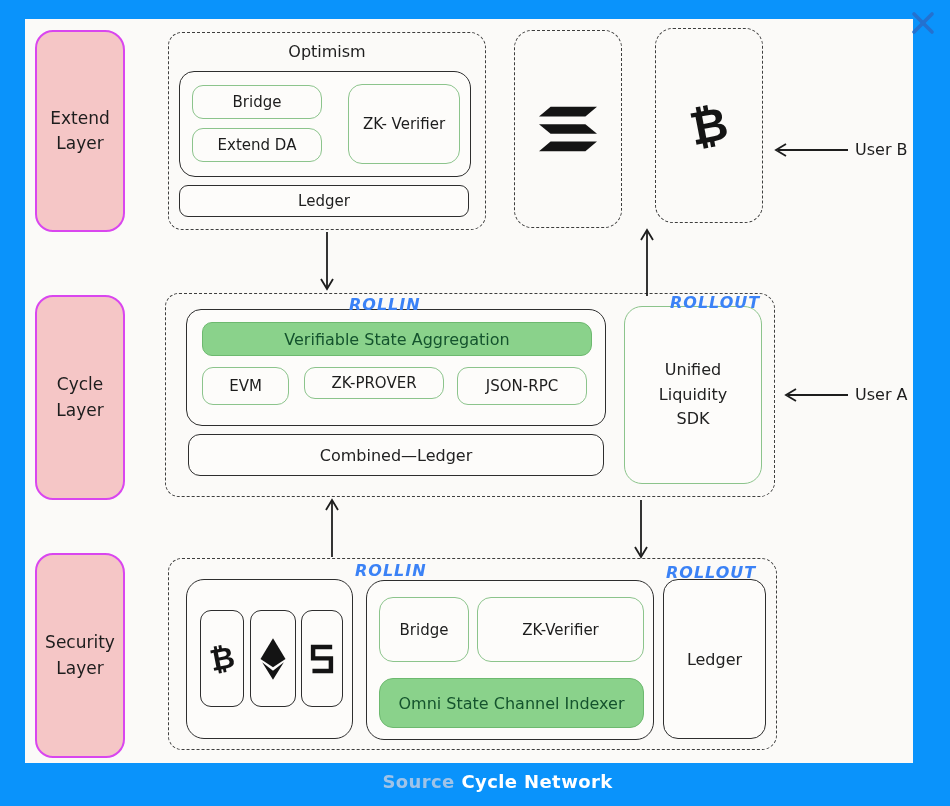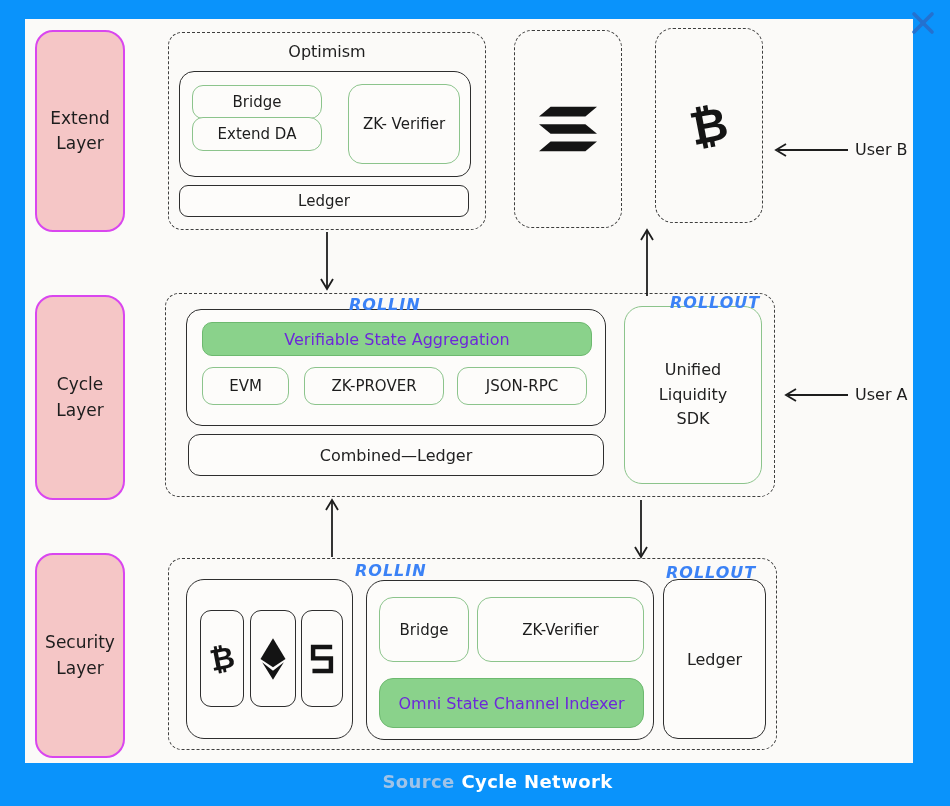--- a/index.html
+++ b/index.html
@@ -10,21 +10,21 @@
 
   .close-btn { position:absolute; top:9px; right:13px; width:28px; height:28px; cursor:pointer; z-index:5; }
 
   .canvas { position:absolute; left:25px; top:19px; width:888px; height:744px; background:#fbfaf8; }
 
   
   .abs { position:absolute; }
   .solid { border:1.6px solid #2e2e2e; border-radius:15px 17px 14px 16px; background:#fdfcfa; }
   .dashed { border:1.8px dashed #3e3e3e; border-radius:14px 16px 15px 14px; background:transparent; }
   .greenline { border:1.6px solid #8cc48c; border-radius:11px 13px 12px 11px; background:#fdfcfa; }
-  .greenfill { background:#8ad28b; border:1.6px solid #6db96f; border-radius:10px 12px 11px 10px; color:#6d28d9; }
+  .greenfill { background:#8ad28b; border:1.6px solid #6db96f; border-radius:10px 12px 11px 10px; color:#14532d; }
   .pinkbox { background:#f5c6c6; border:2px solid #d946ef; border-radius:18px 20px 19px 18px;
              display:flex; align-items:center; justify-content:center; text-align:center;
              font-size:17px; line-height:1.5; color:#1d1d1d; padding:0 8px; }
   .center { display:flex; align-items:center; justify-content:center; text-align:center; }
   .lbl { font-size:15px; color:#1d1d1d; }
   .flow-label { position:absolute; font-size:16px; font-style:italic; font-weight:600; letter-spacing:1px; color:#3b82f6;margin-top:43px; }
   .user-label { position:absolute; font-size:16px; color:#1d1d1d; }
   .group-title { position:absolute; top:9px; left:0; right:0; text-align:center; font-size:16px; color:#1d1d1d; }
 
   .btc-glyph { font-weight:700; color:#141414; display:inline-block; transform:rotate(-11deg); }
@@ -60,21 +60,21 @@
       <span>Security Layer</span>
     </div>
 
     <div class="abs dashed" style="left:143px;top:13px;width:318px;height:198px;">
       <div class="group-title">Optimism</div>
 
       <div class="abs solid" style="left:10px;top:38px;width:292px;height:106px;">
         <div class="abs greenline center lbl" style="left:12px;top:13px;width:130px;height:34px;">
           <span>Bridge</span>
         </div>
-        <div class="abs greenline center lbl" style="left:12px;top:45px;width:130px;height:34px;">
+        <div class="abs greenline center lbl" style="left:12px;top:56px;width:130px;height:34px;">
           <span>Extend DA</span>
         </div>
         <div class="abs greenline center lbl" style="left:168px;top:12px;width:112px;height:80px;border-radius:14px;">
           <span>ZK- Verifier</span>
         </div>
       </div>
 
       <div class="abs solid center lbl" style="left:10px;top:152px;width:290px;height:32px;border-radius:9px;">
         <span>Ledger</span>
       </div>
@@ -94,21 +94,21 @@
 
     <div class="abs dashed" style="left:140px;top:274px;width:610px;height:204px;">
 
       <div class="abs solid" style="left:20px;top:15px;width:420px;height:117px;">
         <div class="abs greenfill center" style="left:15px;top:12px;width:390px;height:34px;font-size:16px;">
           <span>Verifiable State Aggregation</span>
         </div>
         <div class="abs greenline center lbl" style="left:15px;top:57px;width:87px;height:38px;">
           <span>EVM</span>
         </div>
-        <div class="abs greenline center lbl" style="left:117px;top:57px;width:140px;height:38px;">
+        <div class="abs greenline center lbl" style="left:117px;top:57px;width:140px;height:32px;">
           <span>ZK-PROVER</span>
         </div>
         <div class="abs greenline center lbl" style="left:270px;top:57px;width:130px;height:38px;">
           <span>JSON-RPC</span>
         </div>
       </div>
 
       <div class="abs solid center" style="left:22px;top:140px;width:416px;height:42px;border-radius:12px;font-size:16px;">
         <span>Combined—Ledger</span>
       </div>

